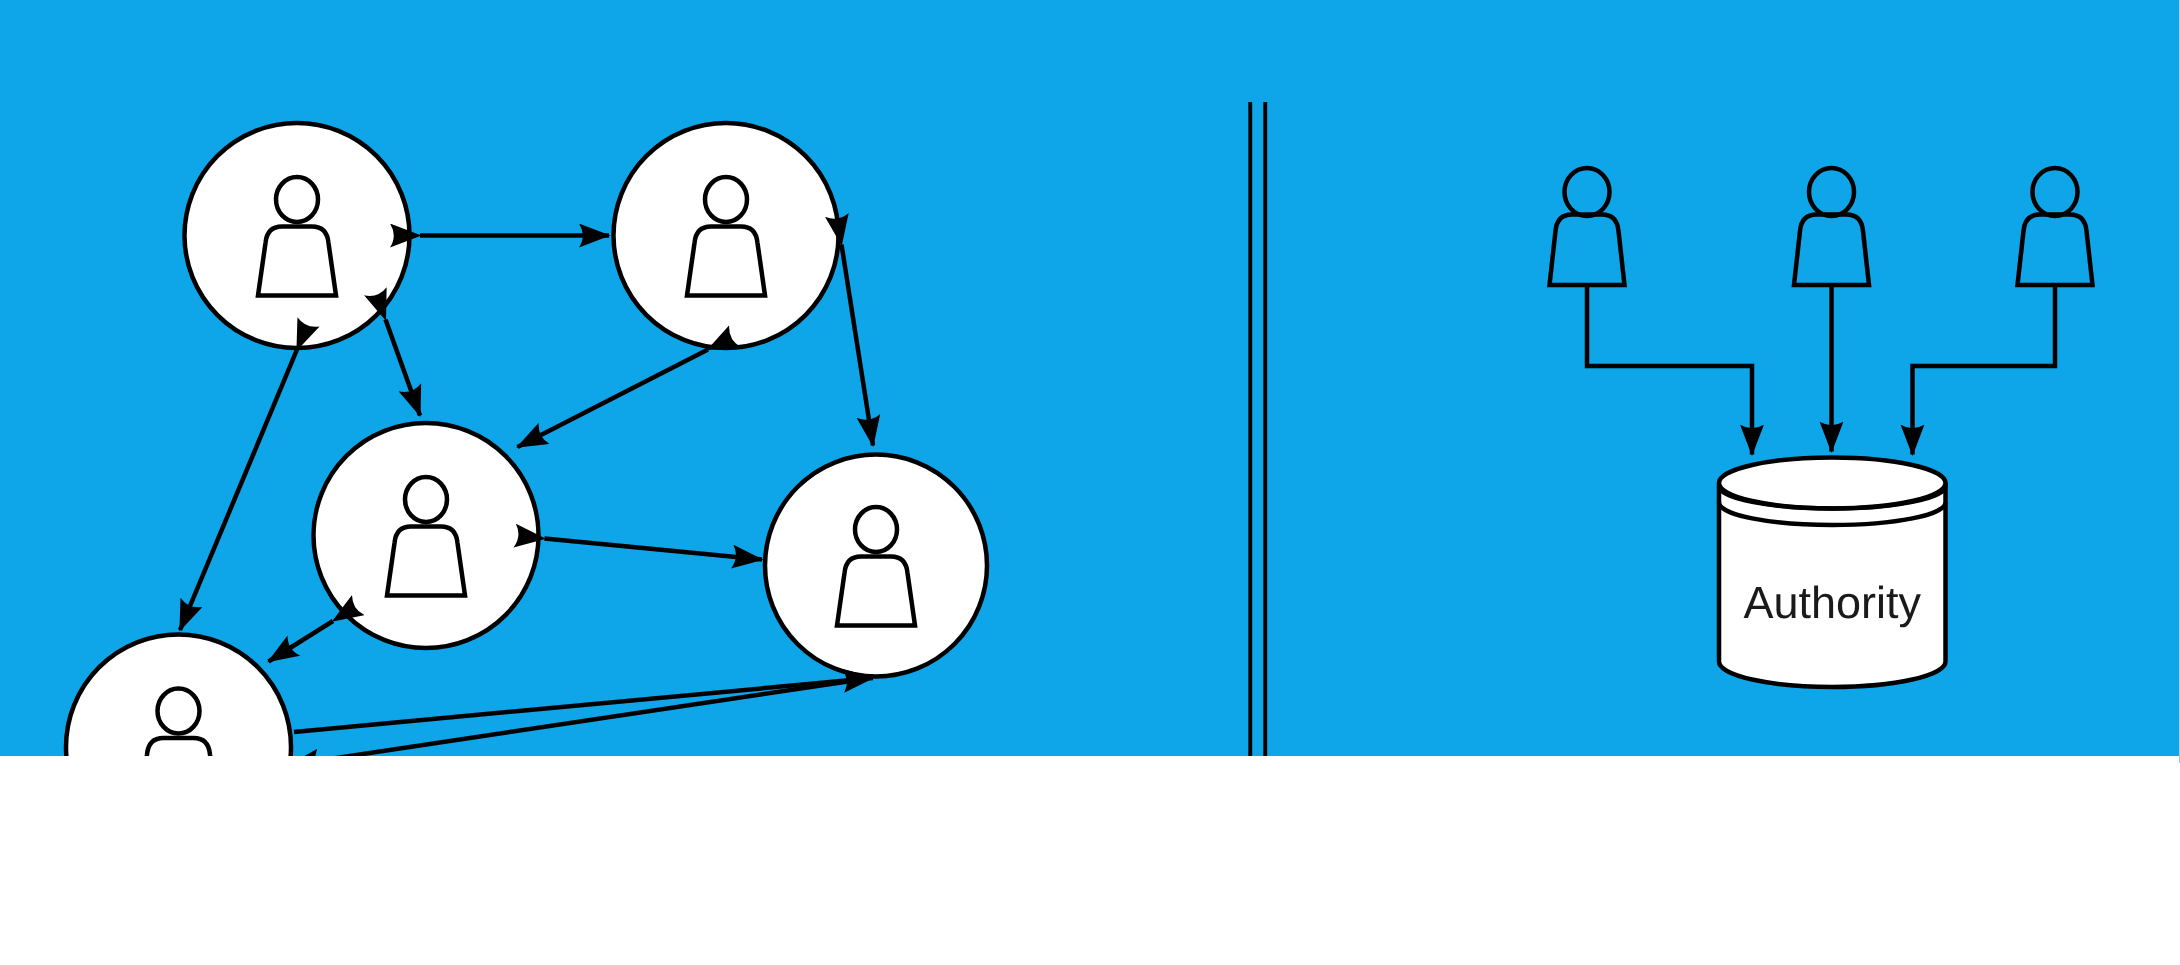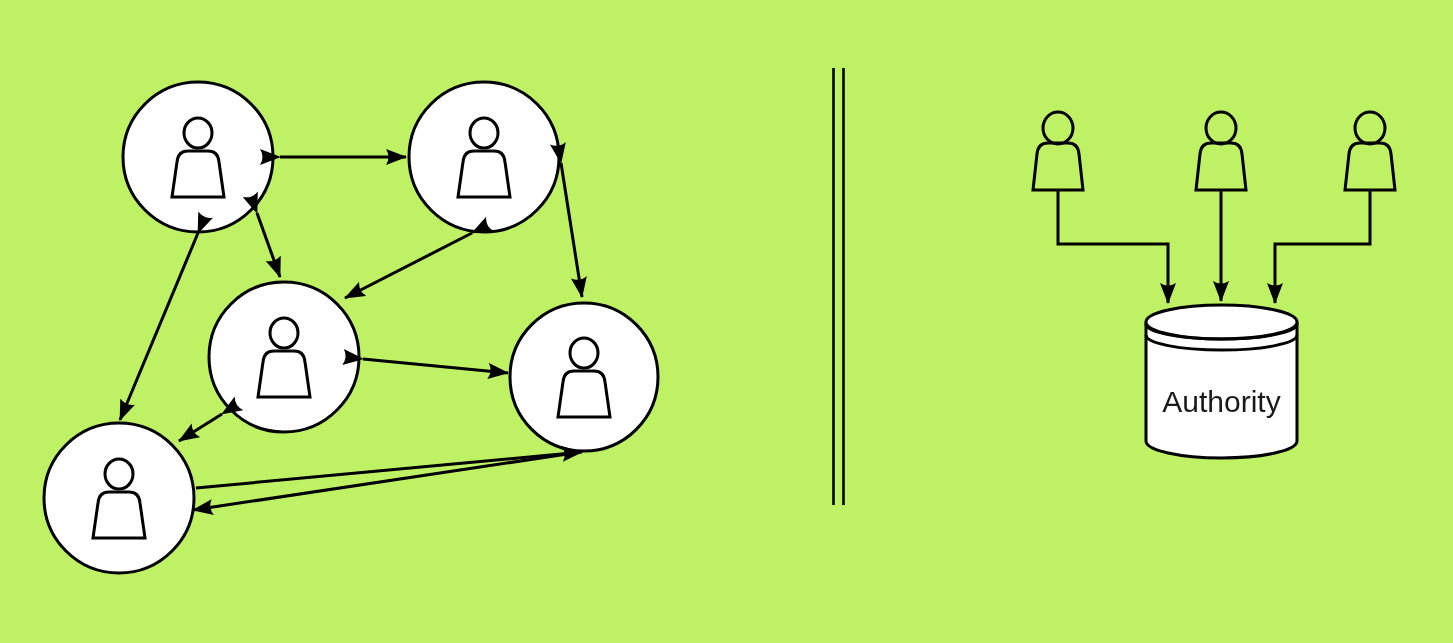--- a/index.html
+++ b/index.html
@@ -3,22 +3,22 @@
 <meta charset="utf-8">
 <style>
   html, body {
     margin: 0;
     padding: 0;
     background: #ffffff;
   }
   .canvas-wrap {
     position: relative;
     width: 1453px;
-    height: 643px;
-    background: #bef264;
+    height: 504px;
+    background: #0ea5e9;
     overflow: hidden;
     font-family: "Liberation Sans", sans-serif;
   }
   svg { display: block; }
   .outline {
     fill: none;
     stroke: #000000;
     stroke-width: 3;
   }
   .outline-filled {

